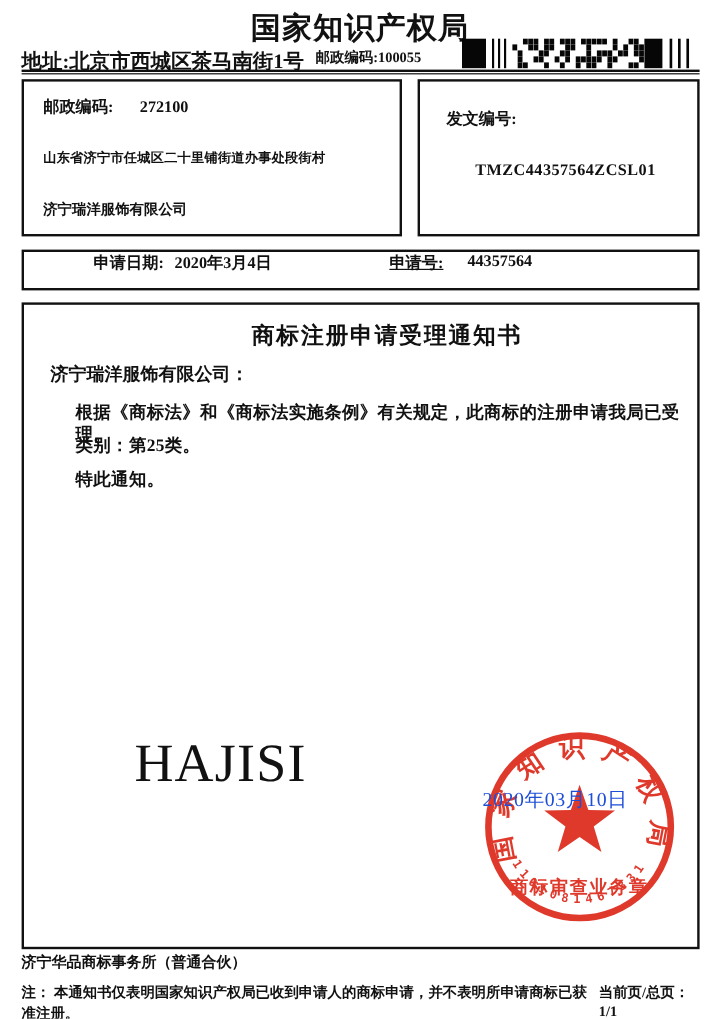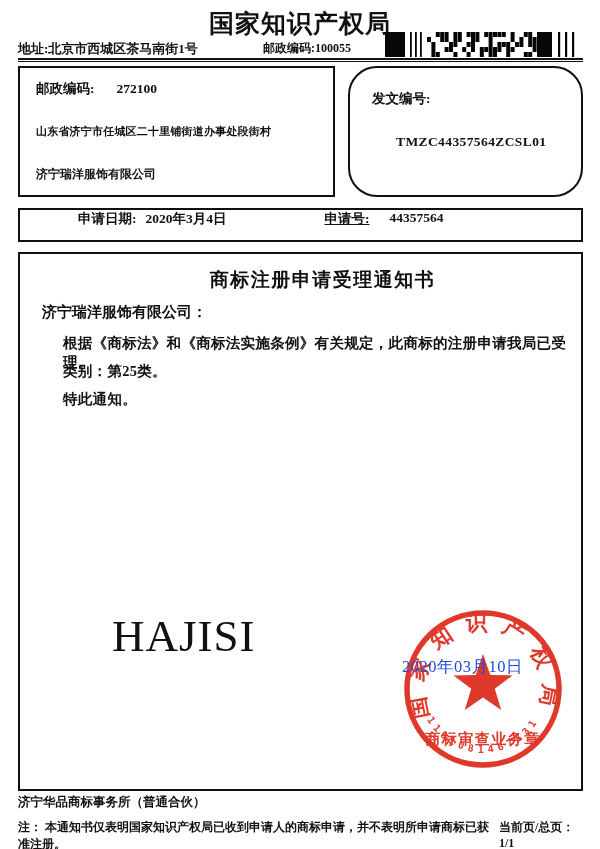--- a/index.html
+++ b/index.html
@@ -11,38 +11,38 @@
     font-family:"Liberation Serif","DejaVu Serif",serif;
     overflow:hidden;
   }
   .abs { position:absolute; }
 
   
   .org-title {
     top:7px; left:0; width:600px; text-align:center;
     font-size:25px; font-weight:bold; letter-spacing:1px;
   }
-  .addr-line { top:40px; left:18px; font-size:13px; font-weight:bold; }
+  .addr-line { top:40px; left:18px; font-size:17px; font-weight:bold; }
   .postal-line { top:40px; left:263px; font-size:12px; font-weight:bold; }
   .barcode { top:32px; left:385px; }
 
   .hrule {
     top:58px; left:18px; width:565px; height:4px;
     border-top:2px solid #111; border-bottom:1px solid #111;
   }
 
   
   .box { border:2px solid #111; background:#fff; }
   .recipient-box { top:66px; left:18px; width:317px; height:131px; padding:10px 10px 0 16px; }
   .recipient-box .row1 { margin-top:2px; font-size:13.5px; font-weight:bold; }
   .recipient-box .row1 .val { margin-left:22px; }
   .recipient-box .row2 { margin-top:26px; font-size:11px; font-weight:bold; letter-spacing:0.2px; }
   .recipient-box .row3 { margin-top:27px; font-size:12px; font-weight:bold; }
 
-  .docnum-box { top:66px; left:348px; width:235px; height:131px; padding:22px 8px 0 22px;border-radius:29px; }
+  .docnum-box { top:66px; left:348px; width:235px; height:131px; padding:22px 8px 0 22px; }
   .docnum-box .lbl { font-size:13.5px; font-weight:bold; }
   .docnum-box .val { margin-top:26px; margin-left:24px; font-size:13.5px; font-weight:bold; letter-spacing:0.4px; }
 
   
   .app-box {
     top:208px; left:18px; width:565px; height:34px;
     border:2.5px solid #111;
     display:flex; align-items:flex-start;
     font-size:13.5px; font-weight:bold;padding-left:43px;
   }

